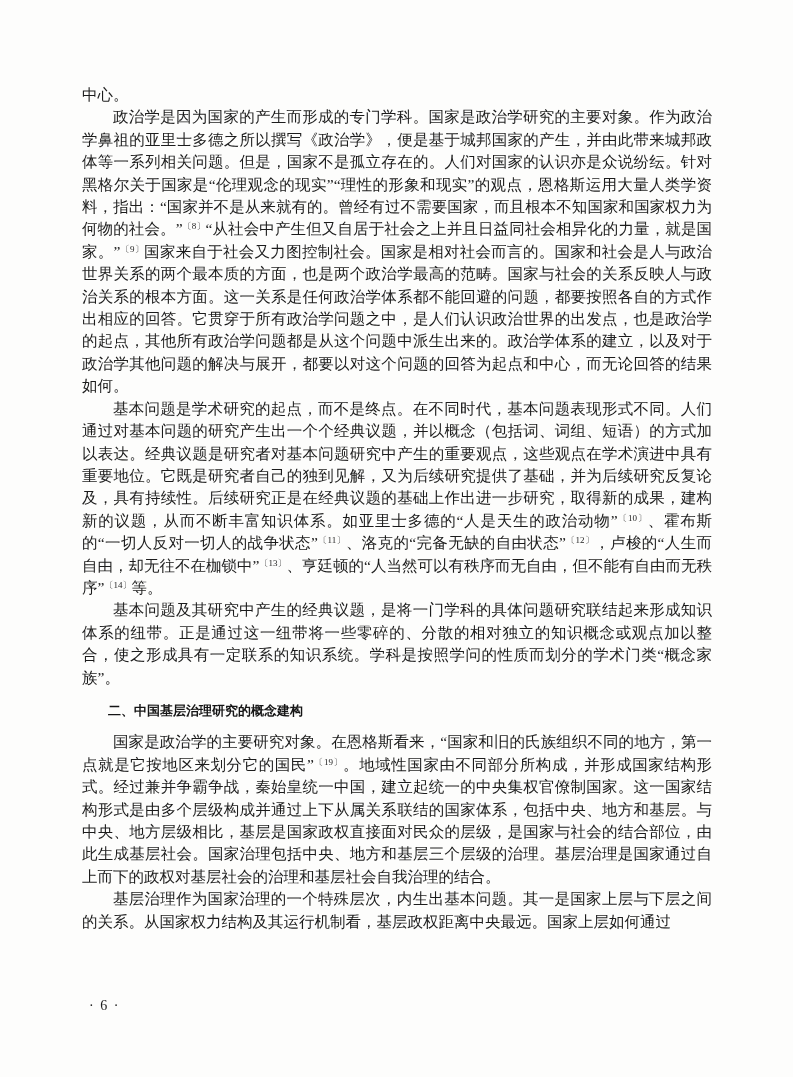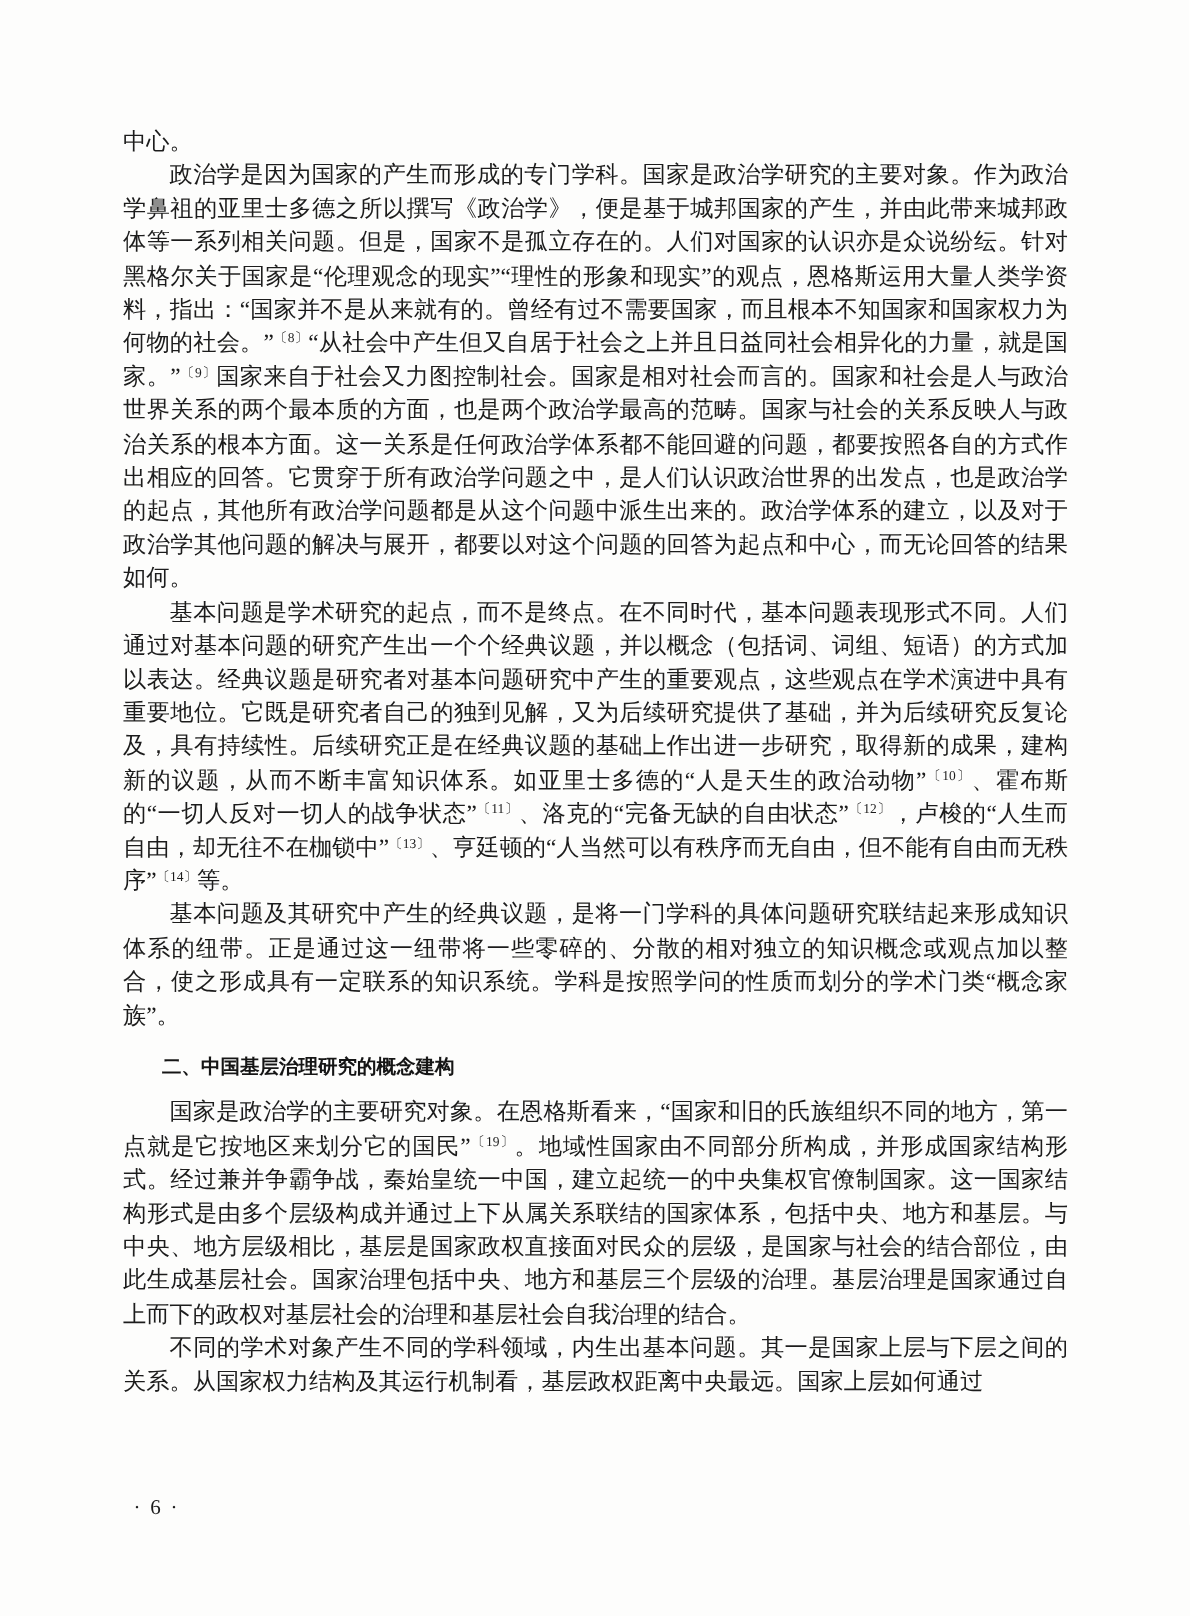--- a/index.html
+++ b/index.html
@@ -61,16 +61,16 @@
 <body>
 
 <div class="page">
   <div class="doc-body">
       <p class="para no-indent">中心。</p>
       <p class="para">政治学是因为国家的产生而形成的专门学科。国家是政治学研究的主要对象。作为政治学鼻祖的亚里士多德之所以撰写《政治学》，便是基于城邦国家的产生，并由此带来城邦政体等一系列相关问题。但是，国家不是孤立存在的。人们对国家的认识亦是众说纷纭。针对黑格尔关于国家是“伦理观念的现实”“理性的形象和现实”的观点，恩格斯运用大量人类学资料，指出：“国家并不是从来就有的。曾经有过不需要国家，而且根本不知国家和国家权力为何物的社会。”<sup class="fn">〔8〕</sup>“从社会中产生但又自居于社会之上并且日益同社会相异化的力量，就是国家。”<sup class="fn">〔9〕</sup>国家来自于社会又力图控制社会。国家是相对社会而言的。国家和社会是人与政治世界关系的两个最本质的方面，也是两个政治学最高的范畴。国家与社会的关系反映人与政治关系的根本方面。这一关系是任何政治学体系都不能回避的问题，都要按照各自的方式作出相应的回答。它贯穿于所有政治学问题之中，是人们认识政治世界的出发点，也是政治学的起点，其他所有政治学问题都是从这个问题中派生出来的。政治学体系的建立，以及对于政治学其他问题的解决与展开，都要以对这个问题的回答为起点和中心，而无论回答的结果如何。</p>
       <p class="para">基本问题是学术研究的起点，而不是终点。在不同时代，基本问题表现形式不同。人们通过对基本问题的研究产生出一个个经典议题，并以概念（包括词、词组、短语）的方式加以表达。经典议题是研究者对基本问题研究中产生的重要观点，这些观点在学术演进中具有重要地位。它既是研究者自己的独到见解，又为后续研究提供了基础，并为后续研究反复论及，具有持续性。后续研究正是在经典议题的基础上作出进一步研究，取得新的成果，建构新的议题，从而不断丰富知识体系。如亚里士多德的“人是天生的政治动物”<sup class="fn">〔10〕</sup>、霍布斯的“一切人反对一切人的战争状态”<sup class="fn">〔11〕</sup>、洛克的“完备无缺的自由状态”<sup class="fn">〔12〕</sup>，卢梭的“人生而自由，却无往不在枷锁中”<sup class="fn">〔13〕</sup>、亨廷顿的“人当然可以有秩序而无自由，但不能有自由而无秩序”<sup class="fn">〔14〕</sup>等。</p>
       <p class="para">基本问题及其研究中产生的经典议题，是将一门学科的具体问题研究联结起来形成知识体系的纽带。正是通过这一纽带将一些零碎的、分散的相对独立的知识概念或观点加以整合，使之形成具有一定联系的知识系统。学科是按照学问的性质而划分的学术门类“概念家族”。</p>
       <h2 class="heading">二、中国基层治理研究的概念建构</h2>
       <p class="para">国家是政治学的主要研究对象。在恩格斯看来，“国家和旧的氏族组织不同的地方，第一点就是它按地区来划分它的国民”<sup class="fn">〔19〕</sup>。地域性国家由不同部分所构成，并形成国家结构形式。经过兼并争霸争战，秦始皇统一中国，建立起统一的中央集权官僚制国家。这一国家结构形式是由多个层级构成并通过上下从属关系联结的国家体系，包括中央、地方和基层。与中央、地方层级相比，基层是国家政权直接面对民众的层级，是国家与社会的结合部位，由此生成基层社会。国家治理包括中央、地方和基层三个层级的治理。基层治理是国家通过自上而下的政权对基层社会的治理和基层社会自我治理的结合。</p>
-      <p class="para">不同的学术对象产生不同的学科领域，内生出基本问题。其一是国家上层与下层之间的关系。从国家权力结构及其运行机制看，基层政权距离中央最远。国家上层如何通过</p>
+      <p class="para">基层治理作为国家治理的一个特殊层次，内生出基本问题。其一是国家上层与下层之间的关系。从国家权力结构及其运行机制看，基层政权距离中央最远。国家上层如何通过</p>
     </div>
   <div class="page-number">· 6 ·</div>
 </div>
 
 </body></html>

